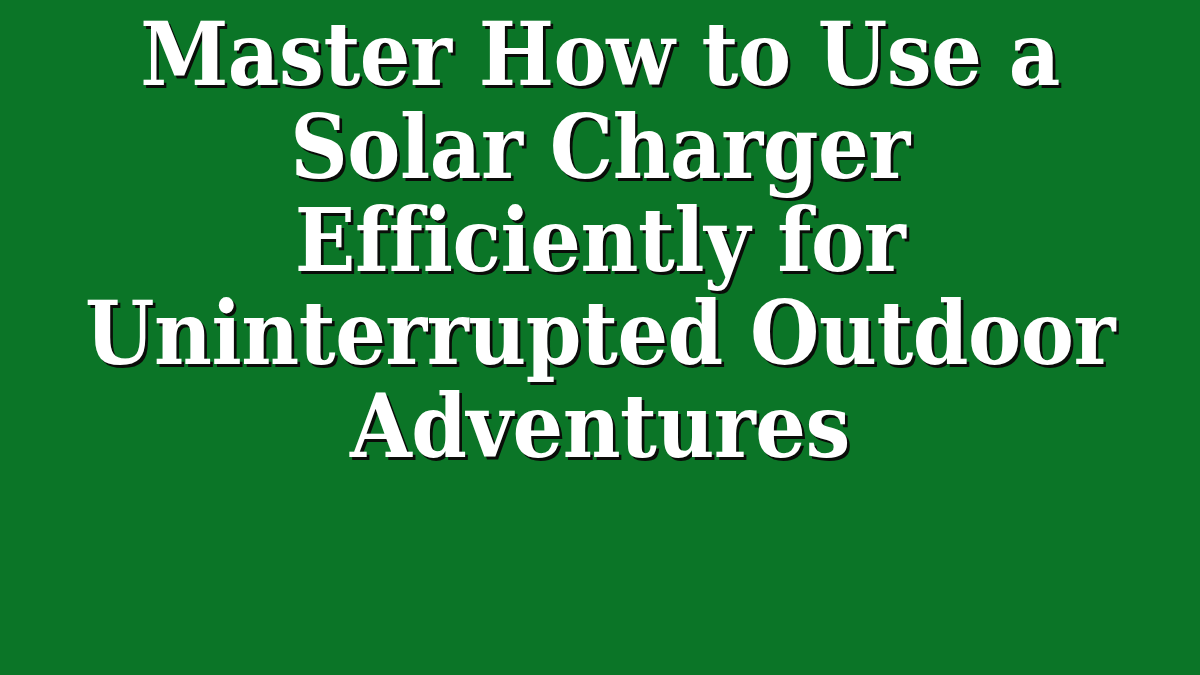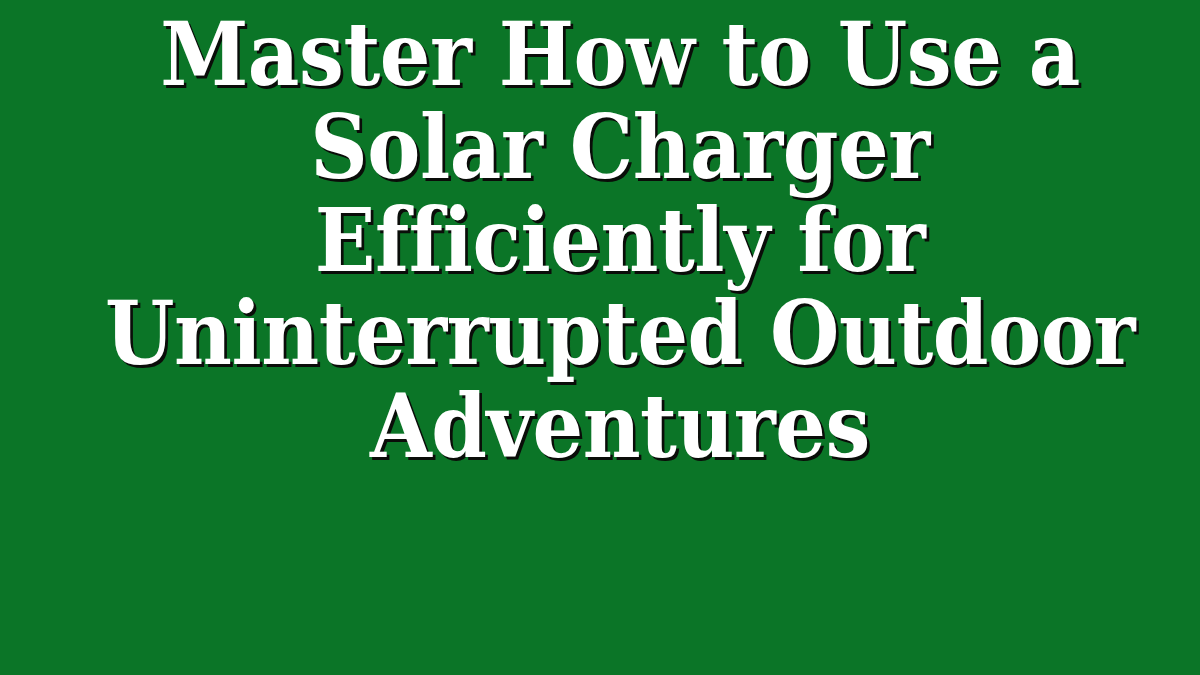--- a/index.html
+++ b/index.html
@@ -14,21 +14,21 @@
     font-family: "DejaVu Serif", "Liberation Serif", serif;
   }
 
   #poster {
     position: relative;
     width: 1200px;
     height: 481px;
     background: #0B7527;
     display: flex;
     align-items: center;
-    justify-content: flex-end;
+    justify-content: center;
     box-sizing: border-box;
   }
 
   #headline {
     width: 1160px;
     margin: 0;
     padding: 0;
     text-align: center;
     color: #FFFFFF;
     font-family: "DejaVu Serif", "Liberation Serif", serif;

